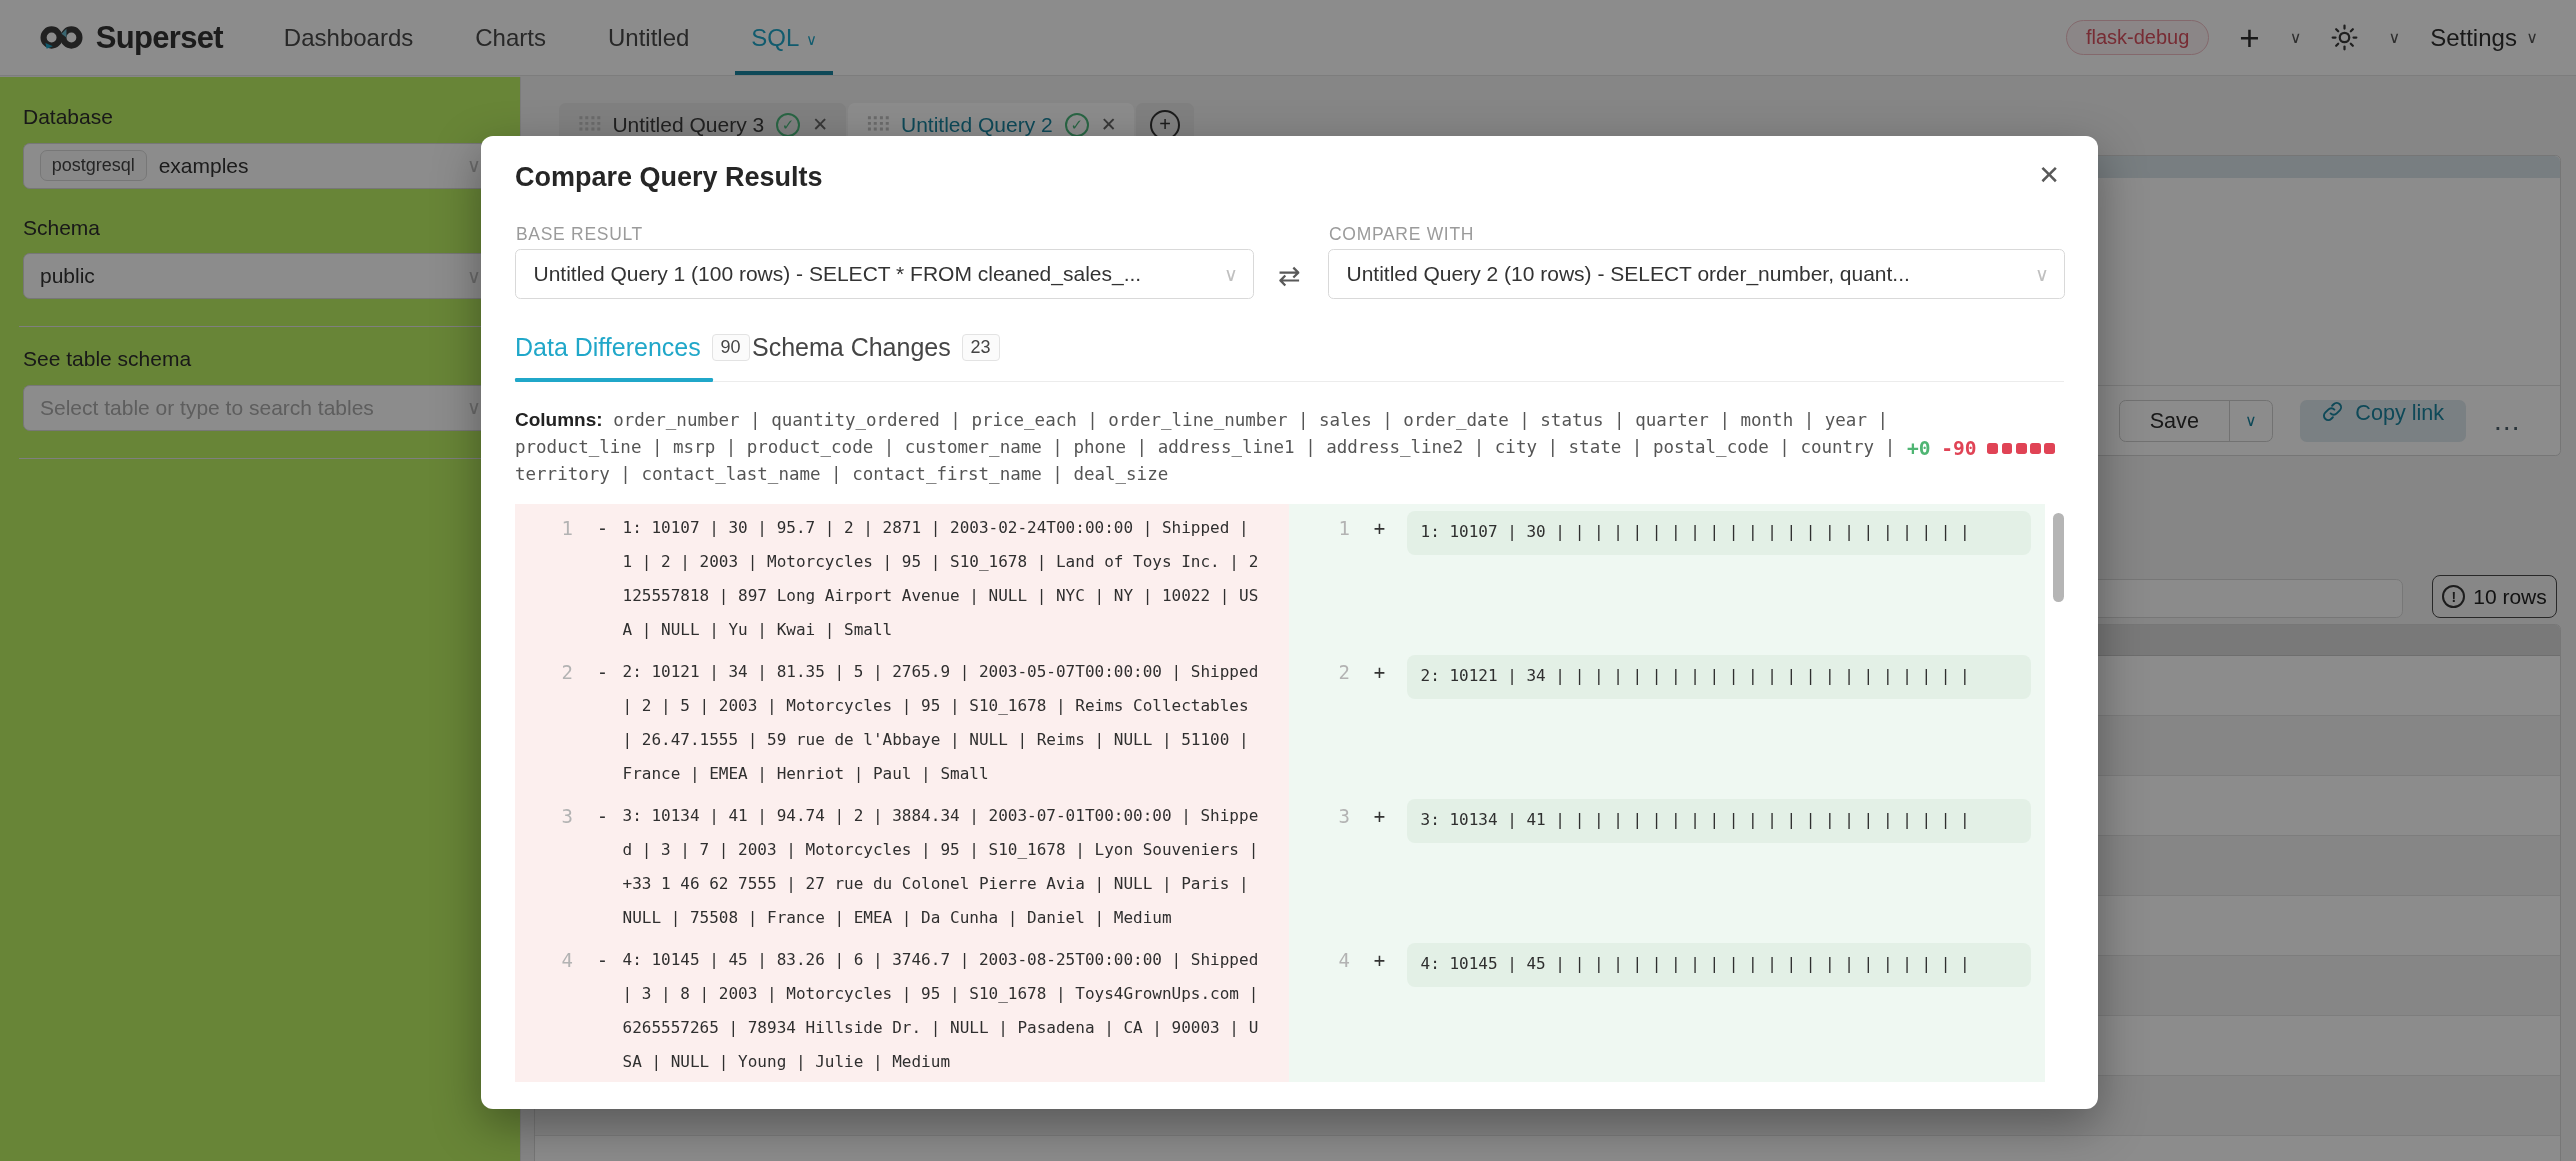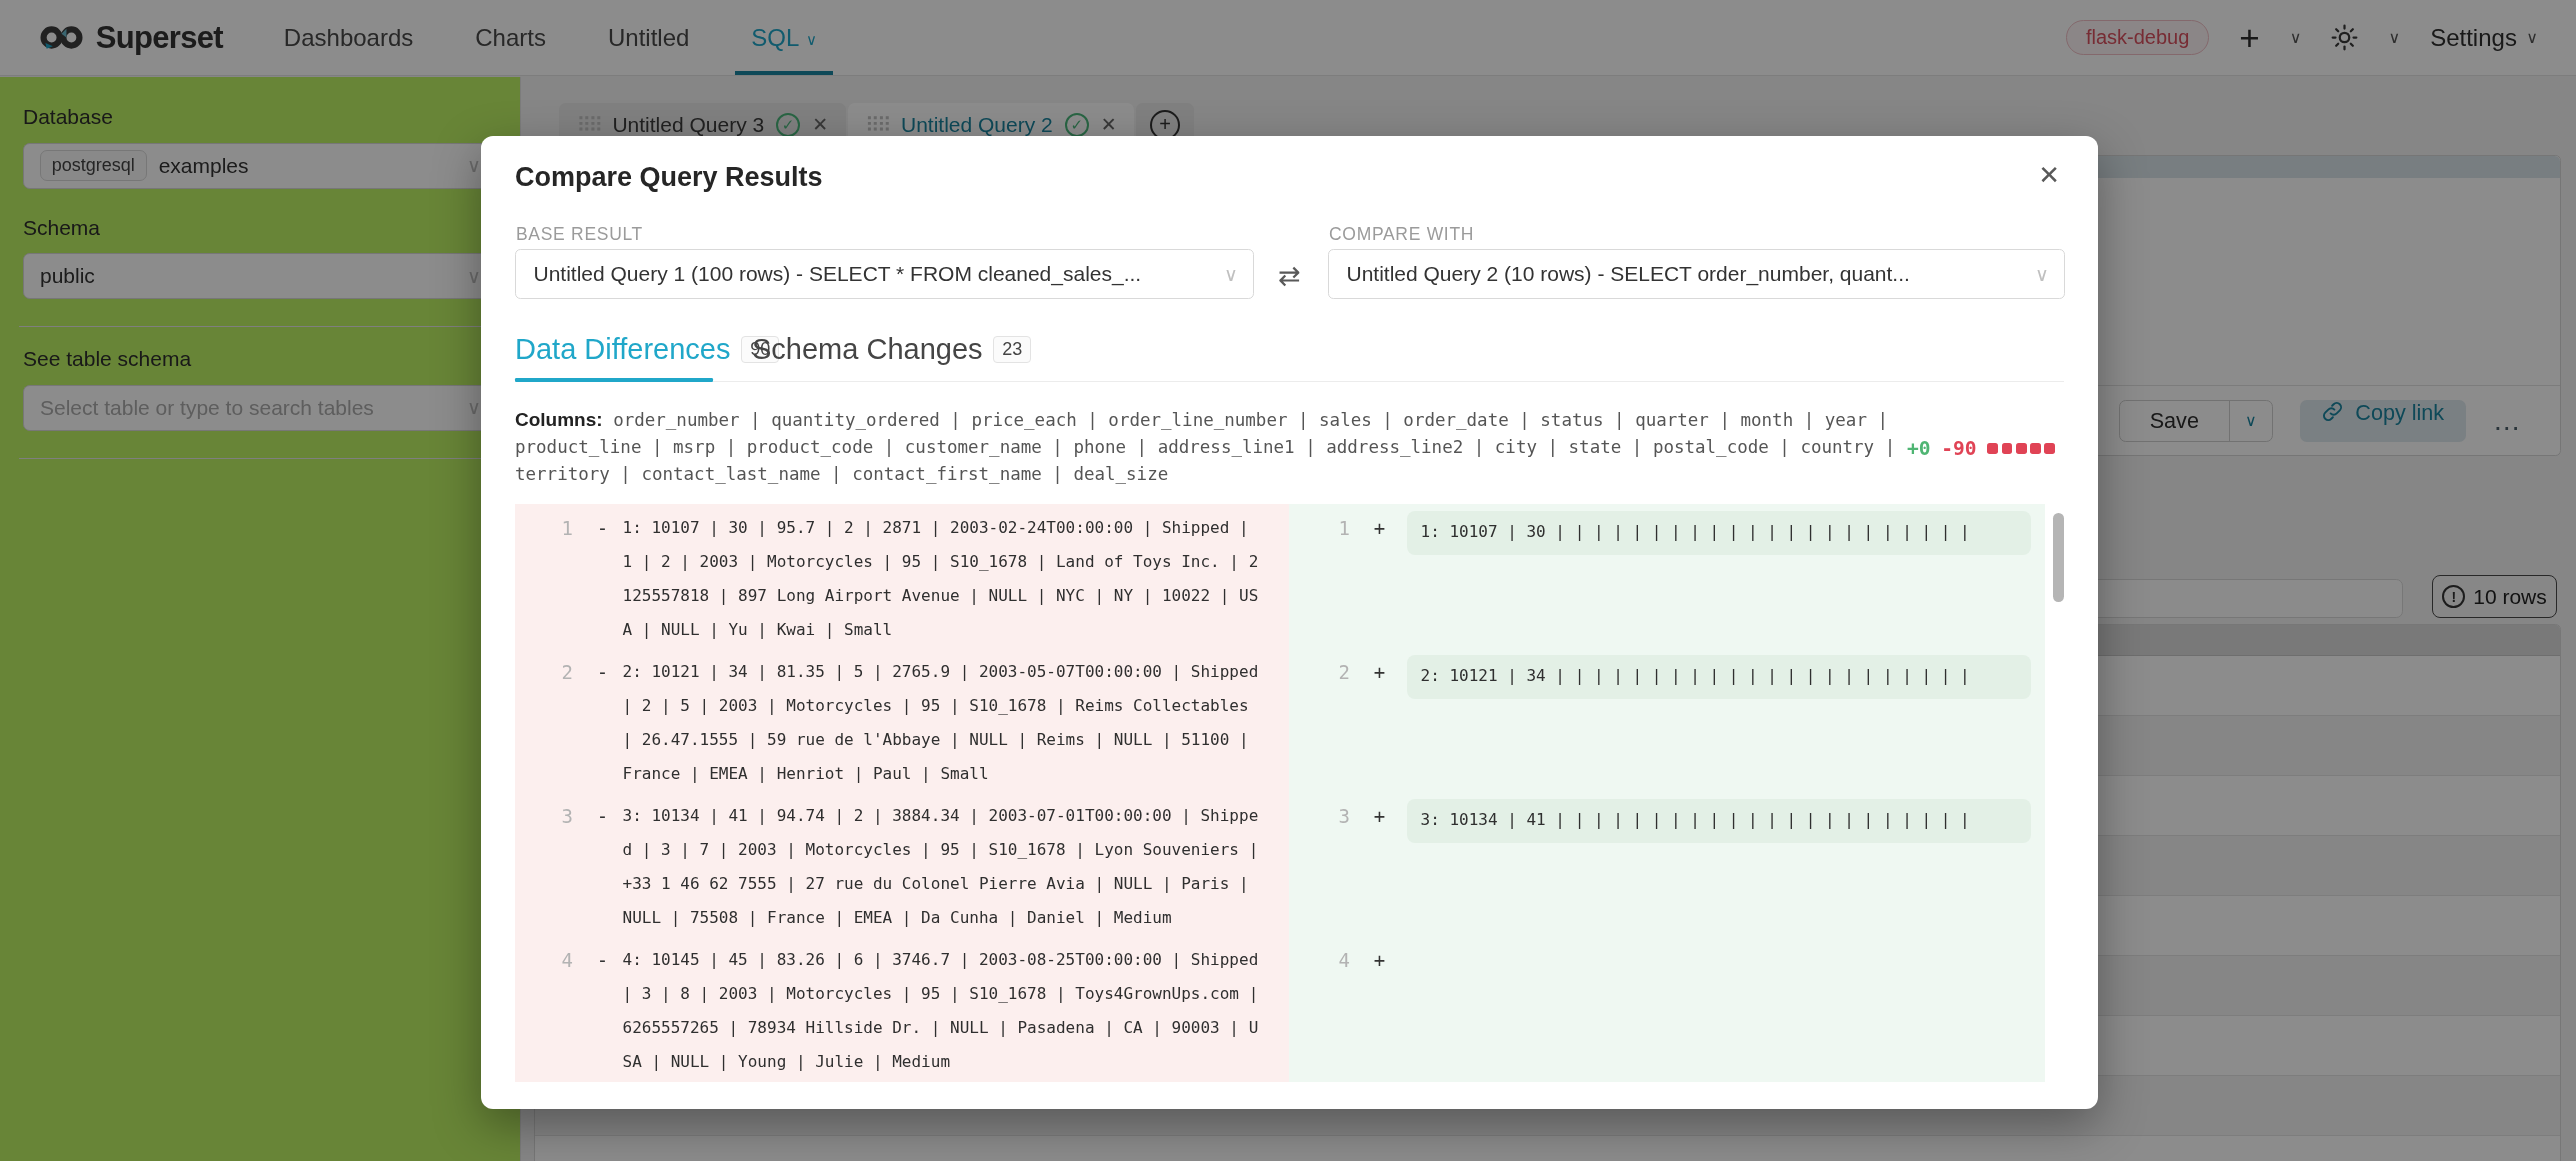--- a/index.html
+++ b/index.html
@@ -91,21 +91,21 @@
   .m-title { position:absolute; left:34px; top:26px; font-size:27px; font-weight:600; color:#262626; }
   .m-close { position:absolute; right:38px; top:24px; font-size:26px; color:#595959; }
   .m-label { position:absolute; top:88px; font-size:17.5px; color:#9b9b9b; letter-spacing:0.7px; }
   .m-select { position:absolute; top:113px; height:50px; border:1.3px solid #d9d9d9; border-radius:5.4px;
               display:flex; align-items:center; padding:0 43px 0 17.5px; }
   .m-select .val { font-size:21px; color:#333; white-space:nowrap; overflow:hidden; }
   .m-select .caret { position:absolute; right:15px; color:#c0c0c0; font-size:19px; }
   .m-swap { position:absolute; left:797px; top:124px; font-size:27px; color:#595959; }
 
   .m-tab { position:absolute; top:197px; display:flex; align-items:center; gap:10.8px; }
-  .m-tab .tl { font-size:29px; color:#454545; }
+  .m-tab .tl { font-size:25px; color:#454545; }
   .m-tab.active .tl { color:#20a7c9; }
   .count-badge { font-size:18px; color:#444; border:1.3px solid #e3e3e3; background:#fbfbfb;
                  border-radius:4px; padding:2px 8px; }
   .m-inkbar { position:absolute; left:34px; top:242px; width:198px; height:4px; background:#20a7c9; border-radius:1.3px; }
   .m-tabline { position:absolute; left:34px; right:34px; top:245px; height:0.7px; background:#ececec; }
 
   .cols-block { position:absolute; left:34px; top:270px; width:1387px;
                 font-family:"DejaVu Sans Mono", monospace; font-size:17.5px; line-height:27px; color:#555;
                 word-break:break-word; }
   .cols-block b { font-family:"Liberation Sans", sans-serif; font-size:19px; color:#222;text-align:center; }
@@ -363,20 +363,21 @@
           <span class="rbox"><span class="rtext">2: 10121 | 34 |  |  |  |  |  |  |  |  |  |  |  |  |  |  |  |  |  |  |  |  |  |</span></span>
         </div>
         <div class="rrow">
           <span class="rnum">3</span>
           <span class="rmark">+</span>
           <span class="rbox"><span class="rtext">3: 10134 | 41 |  |  |  |  |  |  |  |  |  |  |  |  |  |  |  |  |  |  |  |  |  |</span></span>
         </div>
         <div class="rrow">
           <span class="rnum">4</span>
           <span class="rmark">+</span>
+          <span class="rbox"><span class="rtext">4: 10145 | 45 |  |  |  |  |  |  |  |  |  |  |  |  |  |  |  |  |  |  |  |  |  |</span></span>
         </div>
         <div class="rrow partial">
           
           
           
         </div>
       </div>
     </div>
     <div class="vscroll">
       <div class="vthumb"></div>

